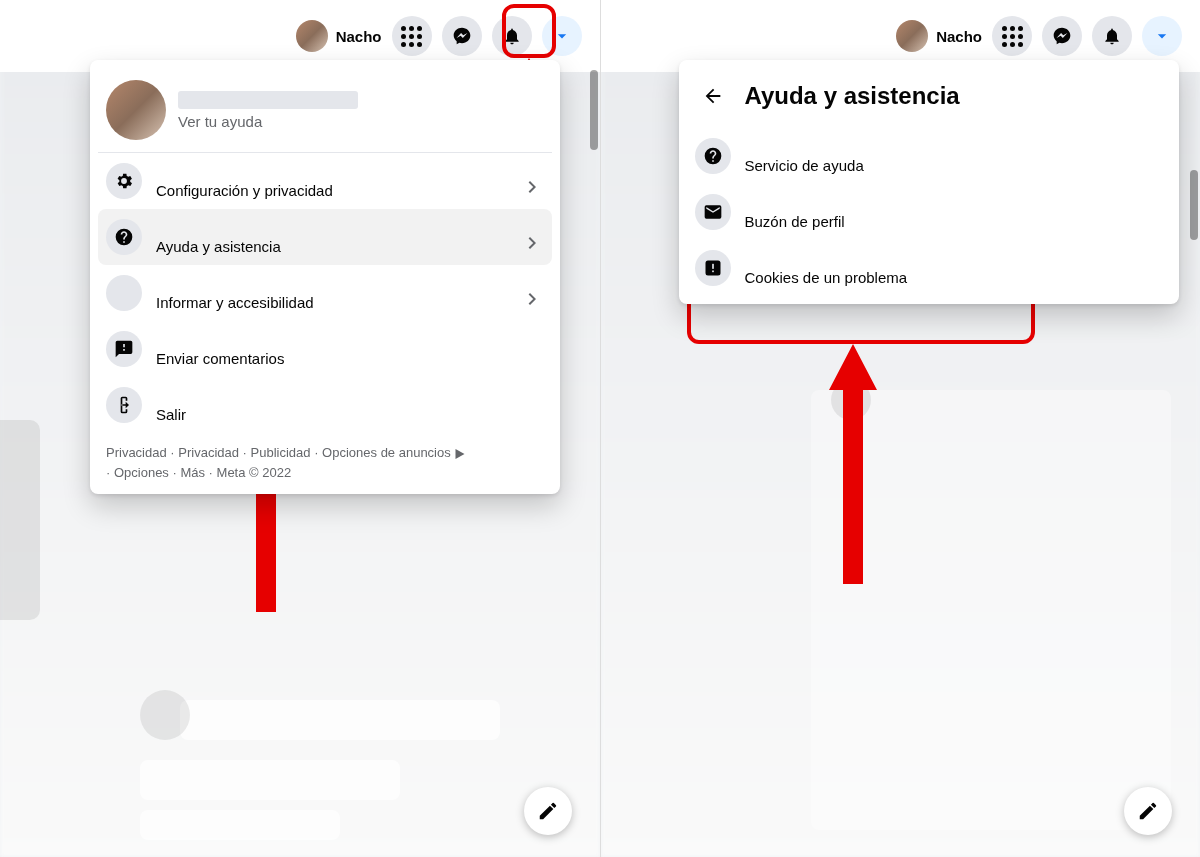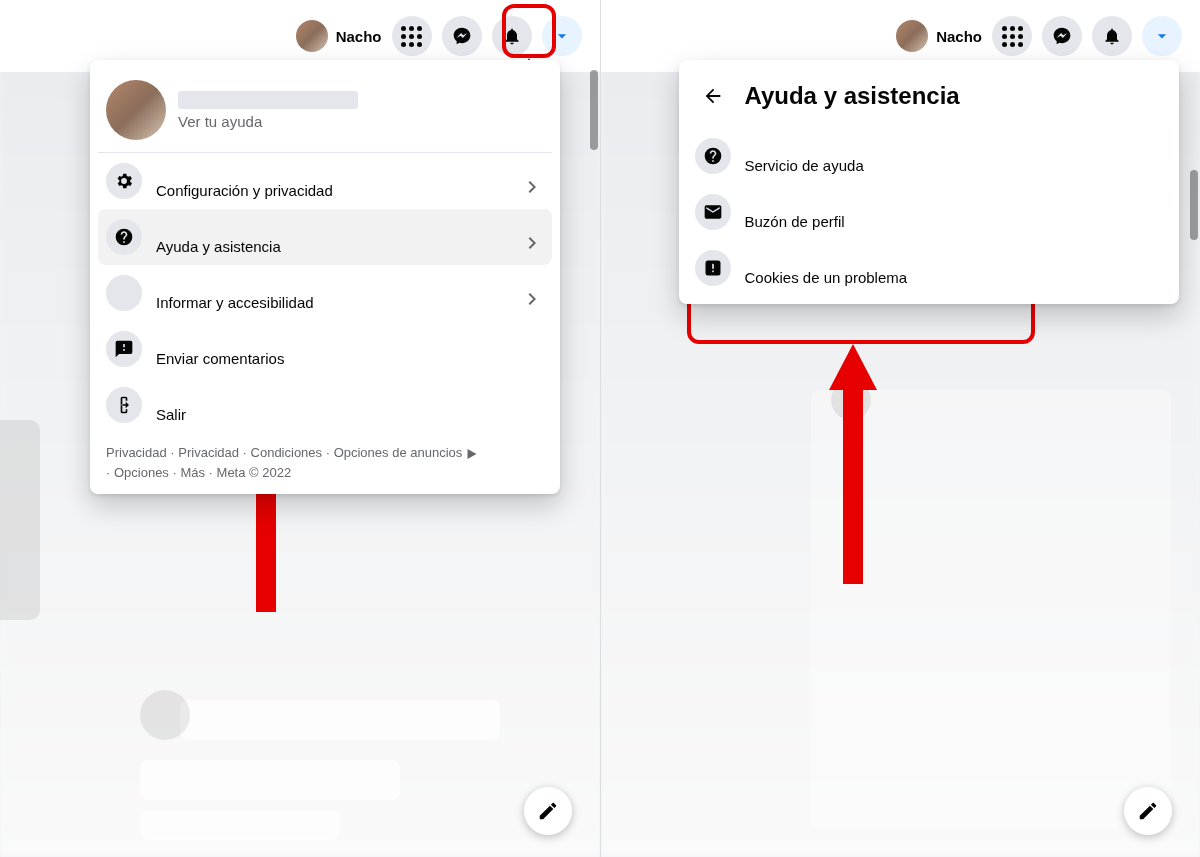--- a/index.html
+++ b/index.html
@@ -172,21 +172,21 @@
       <div class="menu-row">
         <div class="menu-icon">
             <svg viewBox="0 0 24 24">
               <path d="M10 2h4a2 2 0 0 1 2 2v3h-2V4h-4v16h4v-3h2v3a2 2 0 0 1-2 2h-4a2 2 0 0 1-2-2V4a2 2 0 0 1 2-2zm8 10l-4-4v3h-5v2h5v3l4-4z"></path>
             </svg>
           </div>
         <div class="menu-label">Salir</div>
       </div>
 
       <div class="footer">
-        <span>Privacidad</span><span class="dot">Privacidad</span><span class="dot">Condiciones</span><span class="dot">Opciones de anuncios</span>
+        <span>Privacidad</span><span class="dot">Privacidad</span><span class="dot">Publicidad</span><span class="dot">Opciones de anuncios</span>
         <svg style="width:12px;height:12px;vertical-align:middle" viewBox="0 0 24 24">
             <path fill="#65676b" d="M3 2v20l18-10z"></path>
           </svg><span class="dot">Opciones</span><span class="dot">Más</span><span class="dot">Meta © 2022</span>
       </div>
     </div>
 
     <div class="hl-box" style="left:152px; top:338px; width:230px; height:44px;"></div>
 
     <svg class="arrow" style="left:236px; top:382px; width:60px; height:230px;" viewBox="0 0 60 230">
       <polygon points="30,0 6,46 20,46 20,230 40,230 40,46 54,46" fill="#e60000"></polygon>

